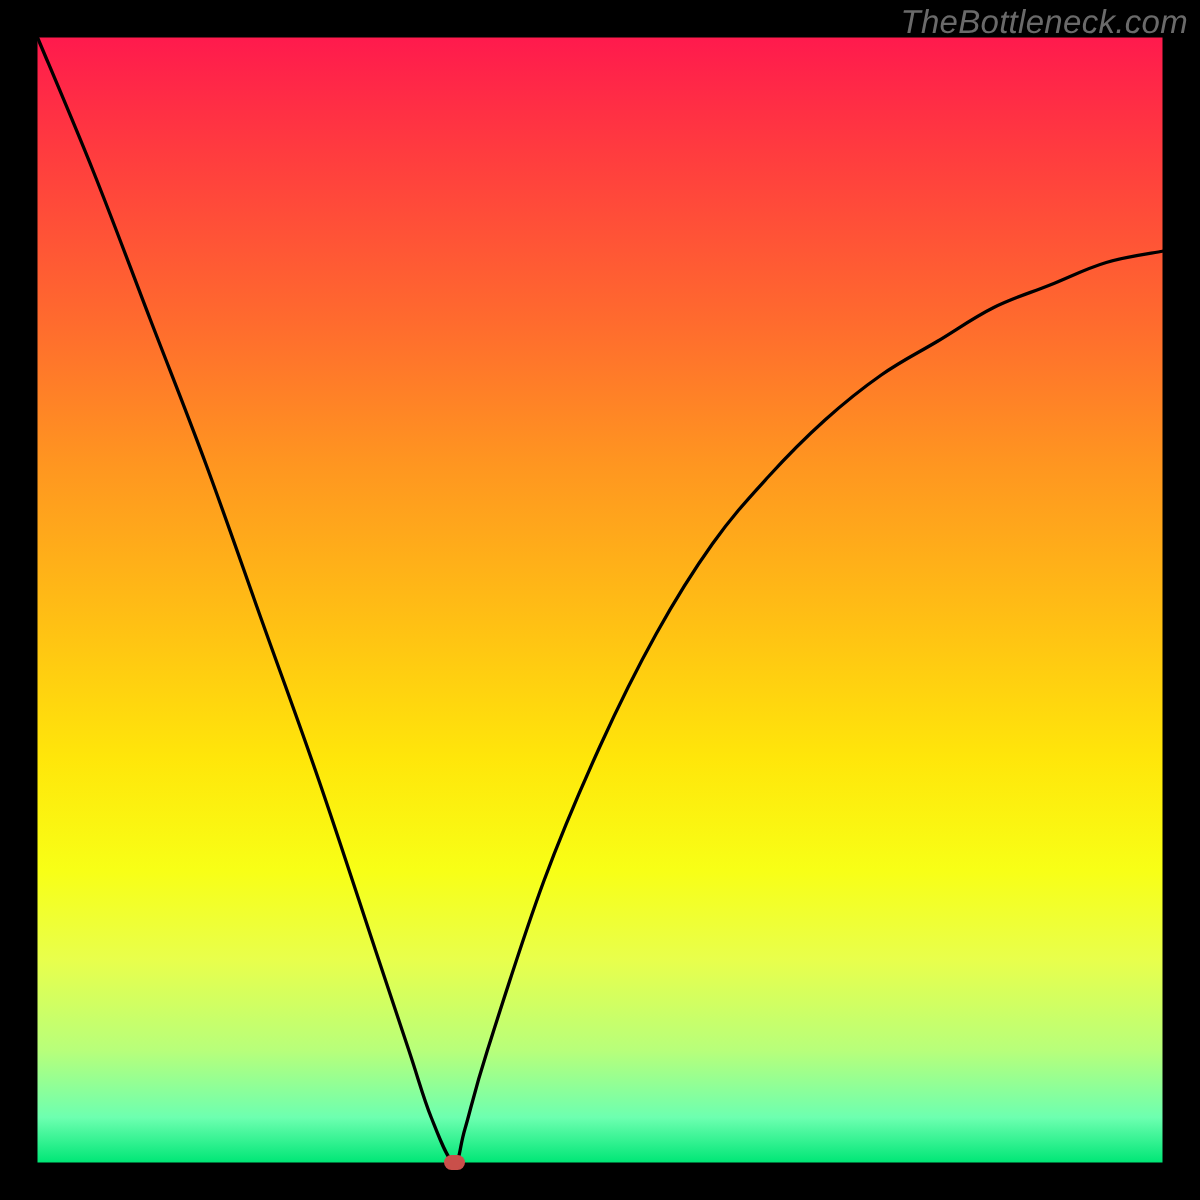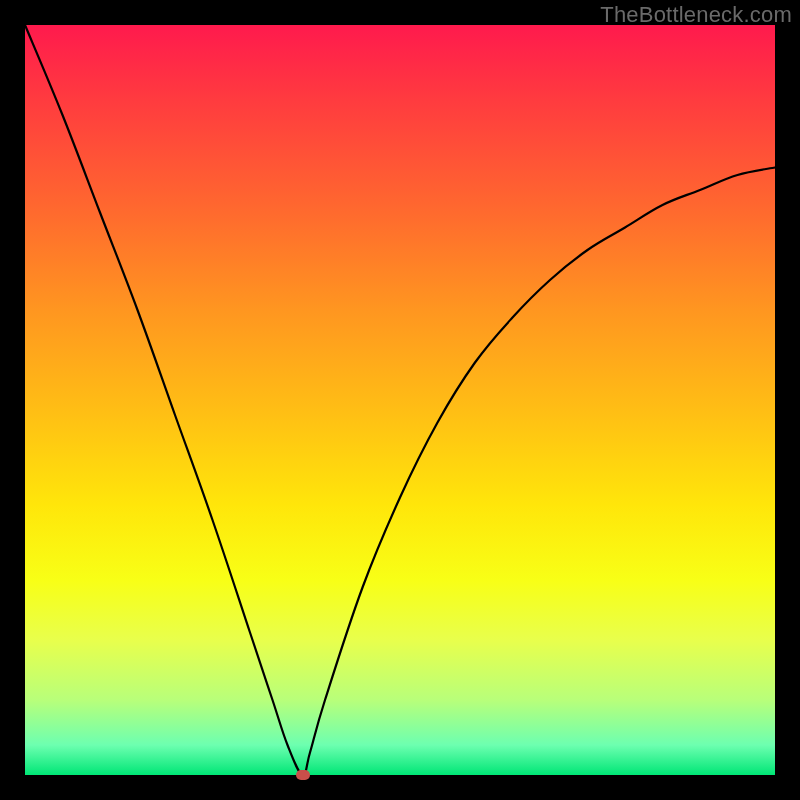--- a/index.html
+++ b/index.html
@@ -11,20 +11,21 @@
     overflow: hidden;
     font-family: Arial, Helvetica, sans-serif;
   }
   .frame {
     position: absolute;
     top: 0;
     left: 0;
     width: 800px;
     height: 800px;
     background: #000;
+    font-style: italic;
   }
   .plot-area {
     position: absolute;
     top: 25px;
     left: 25px;
     width: 750px;
     height: 750px;
     background: linear-gradient(
       to bottom,
       #ff1a4d 0%,

